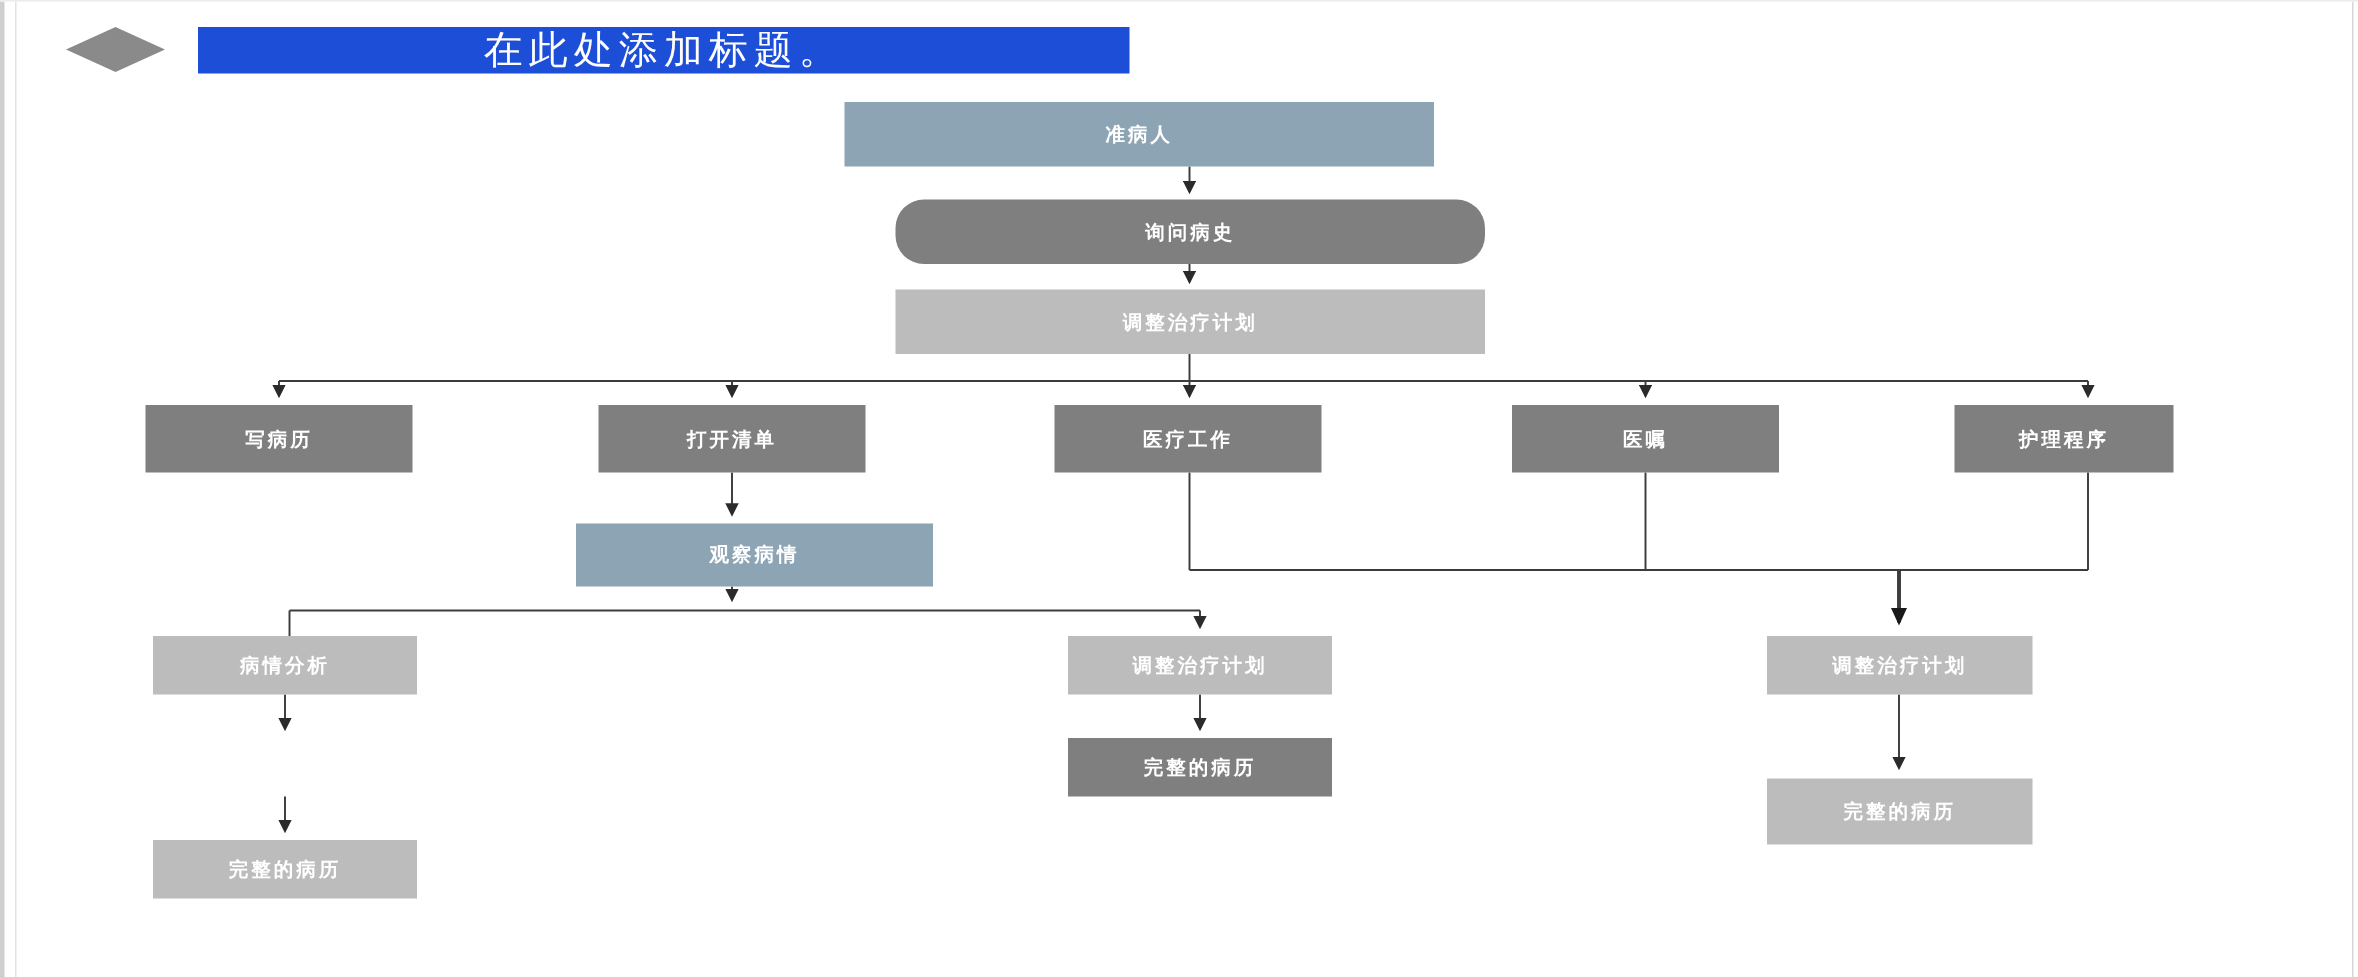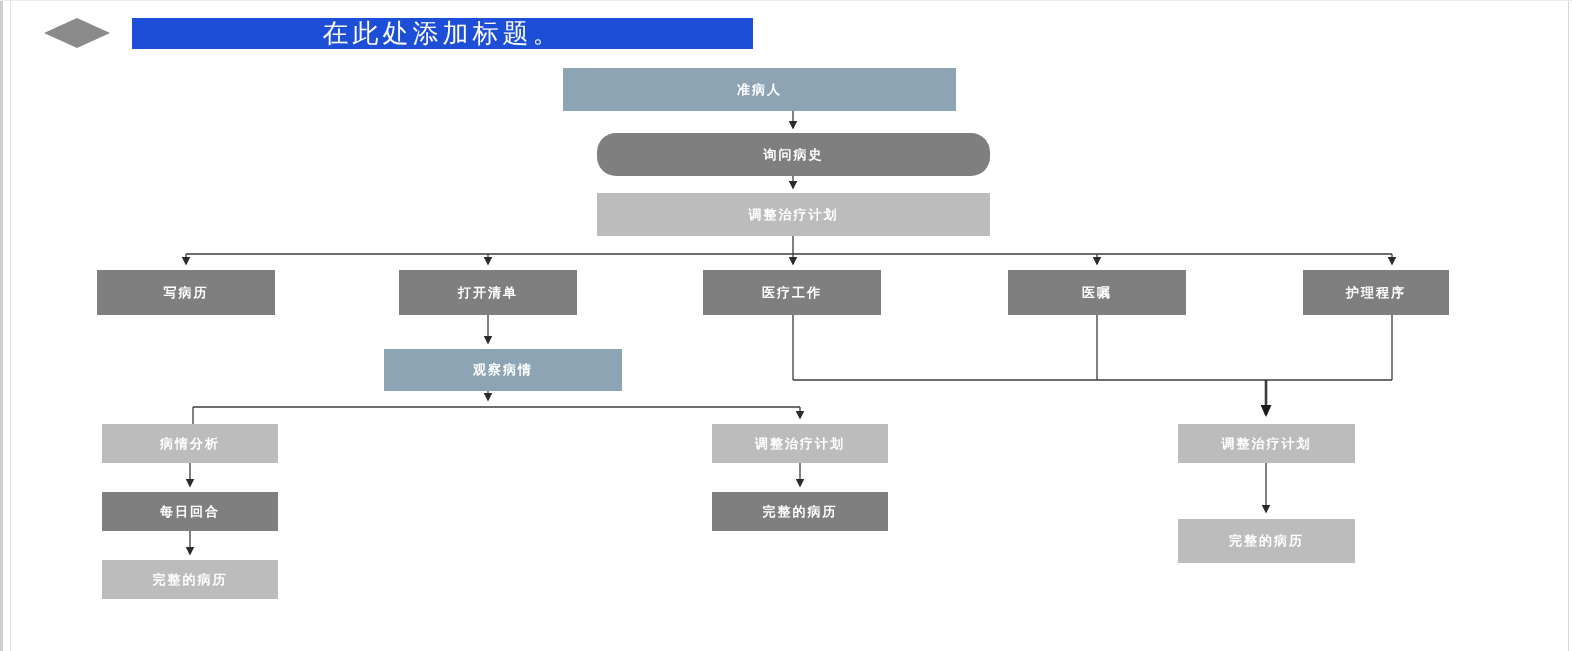--- a/index.html
+++ b/index.html
@@ -134,23 +134,20 @@
       <span>护理程序</span>
     </div>
 
   <div class="node tone-blue" id="n-observe">
       <span>观察病情</span>
     </div>
 
   <div class="node tone-light" id="n-analysis">
       <span>病情分析</span>
     </div>
-  <div class="node tone-dark" id="n-rounds">
-      <span>每日回合</span>
-    </div>
   <div class="node tone-light" id="n-discuss">
       <span>完整的病历</span>
     </div>
 
   <div class="node tone-light" id="n-adjmid">
       <span>调整治疗计划</span>
     </div>
   <div class="node tone-dark" id="n-compmid">
       <span>完整的病历</span>
     </div>

